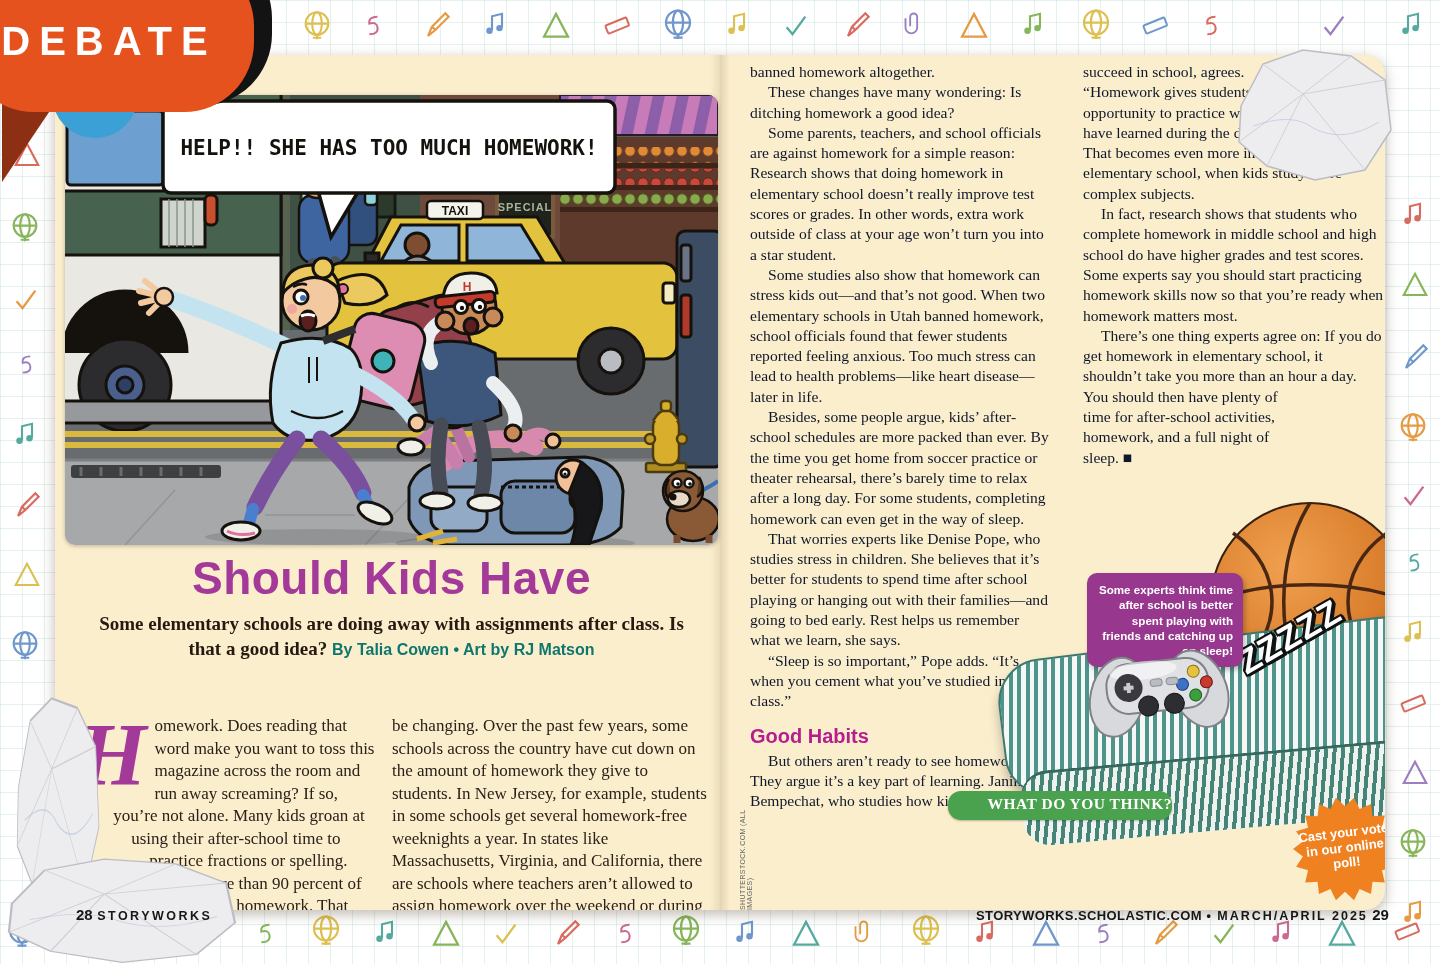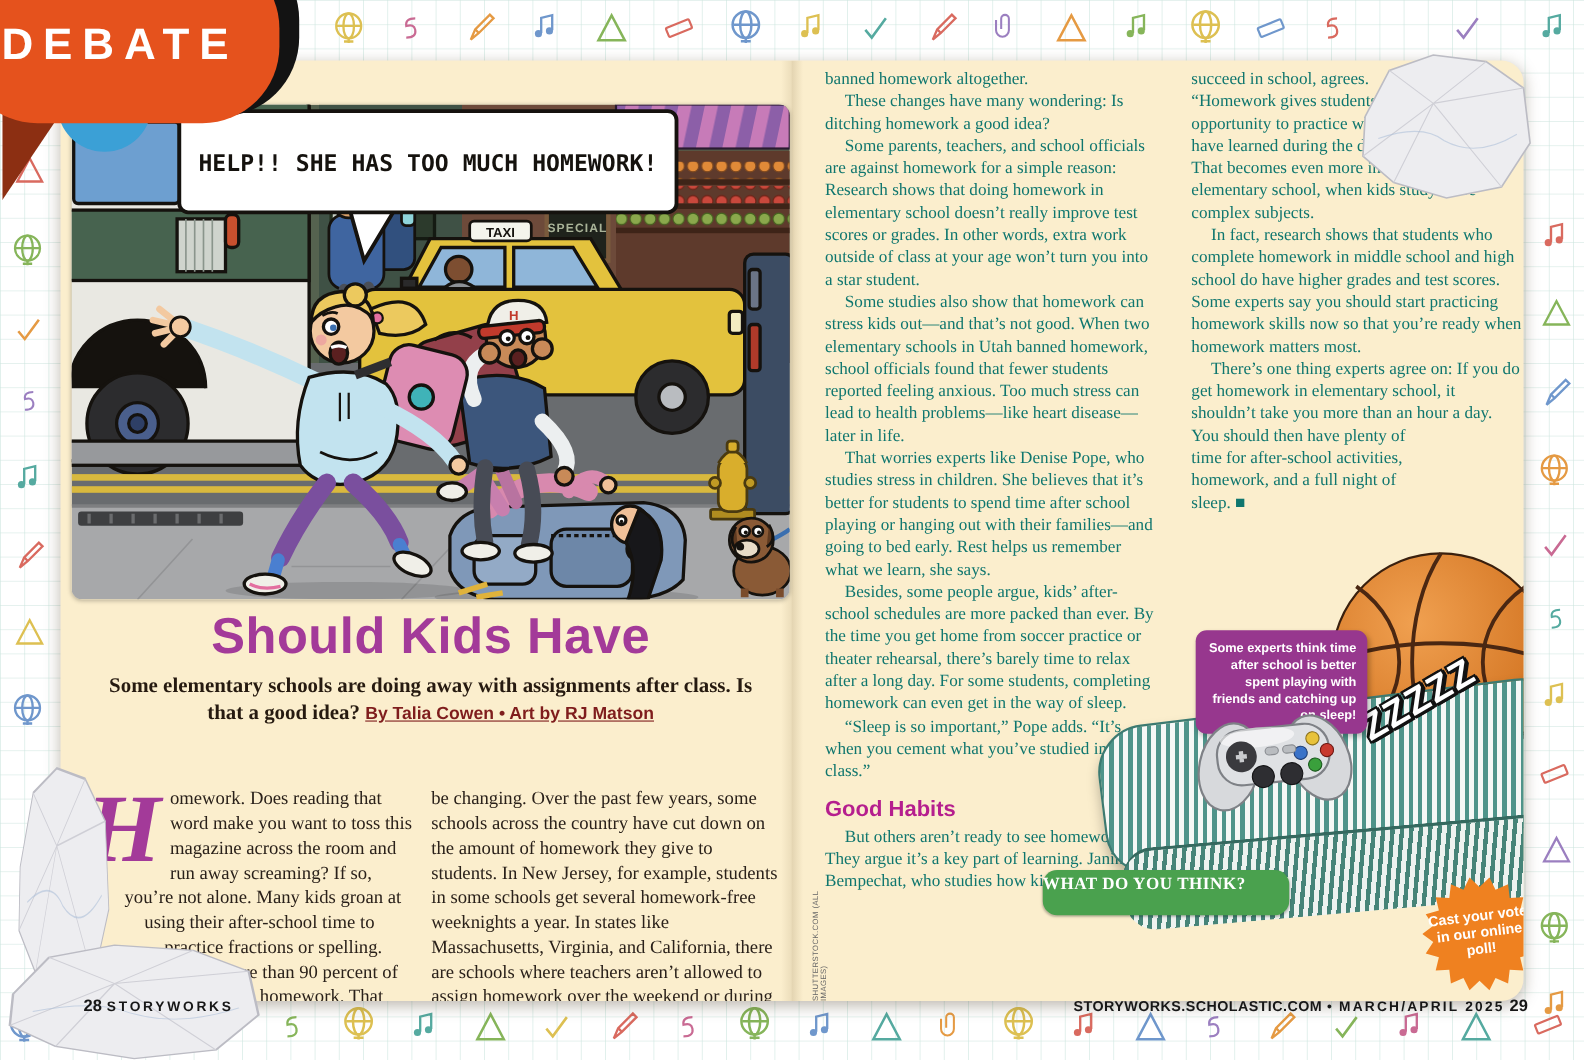--- a/index.html
+++ b/index.html
@@ -16,54 +16,54 @@
          box-shadow:0 1px 4px rgba(0,0,0,.25);}
   .bubble{font:700 21px "DejaVu Sans Mono",monospace;fill:#15120e;text-anchor:middle;}
   .taxitxt{font:700 12px "Liberation Sans",sans-serif;fill:#15120e;text-anchor:middle;}
   .chalk{font:700 11px "Liberation Sans",sans-serif;fill:#a9b398;text-anchor:middle;letter-spacing:1px;}
   .price{font:700 12px "Liberation Sans",sans-serif;fill:#232323;text-anchor:middle;}
   .caplet{font:700 12px "Liberation Sans",sans-serif;fill:#c13a2c;text-anchor:middle;}
   
   .headline{position:absolute;left:10px;top:500px;width:653px;text-align:center;}
   .title{font:700 46px/1.02 "Liberation Sans",sans-serif;color:#a33a99;letter-spacing:.5px;}
   .subtitle{margin:10px auto 0;width:596px;font:700 19px/1.3 "Liberation Serif",serif;color:#261a10;}
-  .byline{font:700 16px "Liberation Sans",sans-serif;color:#7f1d1d;white-space:nowrap;text-decoration:underline;}
+  .byline{font:700 16px "Liberation Sans",sans-serif;color:#0f766e;white-space:nowrap;}
   
   .intro{position:absolute;left:23px;top:660px;width:632px;display:flex;gap:12px;
          font:17px/22.5px "Liberation Serif",serif;color:#2a211a;}
   .icol1{width:302px;} .icol2{width:318px;}
   .dropcap{float:left;font:italic 700 88px/64px "Liberation Serif",serif;color:#a33a99;margin:8px 8px 0 0;}
   .crumple-flow{float:left;clear:left;width:88px;height:102px;shape-outside:polygon(0 0,3% 0,96% 100%,0 100%);}
   
   .col{position:absolute;}
   .col3{left:695px;top:7px;width:300px;}
   .col4{left:1028px;top:7px;width:302px;}
-  .col p{margin:0;font:15.6px/20.3px "Liberation Serif",serif;color:#0f766e;}
+  .col p{margin:0;font:15.6px/20.3px "Liberation Serif",serif;color:#0f172a;}
   .col p.ind{text-indent:18px;}
   .sec{font:700 20px "Liberation Sans",sans-serif;color:#b51e8e;margin:13px 0 3px;}
   .wrap-tr{float:right;width:128px;height:132px;shape-outside:polygon(30% 0,100% 0,100% 100%,86% 100%);}
   .wrap-br{float:right;width:132px;height:212px;shape-outside:polygon(28% 34%,100% 34%,100% 100%,0 100%);}
   
   .callout{position:absolute;left:1032px;top:518px;width:136px;background:#97378e;border-radius:10px;
            padding:9px 10px;color:#fff;font:700 11.6px/1.32 "Liberation Sans",sans-serif;text-align:right;
            box-shadow:2px 3px 5px rgba(0,0,0,.25);z-index:4;}
   .basketball{position:absolute;left:1150px;top:442px;z-index:2;}
   .pillow1{position:absolute;left:945px;top:582px;width:432px;height:132px;border-radius:44px 50px 34px 40px;
            transform:rotate(-7deg);border:2px solid #3c7a71;
            background:repeating-linear-gradient(97deg,#f5f8f6 0 4.5px,#4f948a 4.5px 8.5px);
            box-shadow:0 8px 12px rgba(0,0,0,.28);z-index:3;}
   .pillow2{position:absolute;left:966px;top:700px;width:402px;height:72px;border-radius:28px;
            transform:rotate(-5deg);border-top:3px solid #35695f;
            background:repeating-linear-gradient(100deg,#eef3f0 0 4.5px,#468478 4.5px 8.5px);z-index:3;}
   .controller{position:absolute;left:1020px;top:576px;transform:rotate(-6deg);z-index:5;}
   .zzz{position:absolute;left:1178px;top:562px;transform:rotate(-30deg);font:900 34px "Liberation Sans",sans-serif;
        color:#fff;letter-spacing:2px;z-index:4;
        text-shadow:3px 3px 0 #111,-2px -2px 0 #111,2px -2px 0 #111,-2px 2px 0 #111,0 3px 0 #111,3px 0 0 #111;}
-  .think-pill{position:absolute;left:893px;top:736px;width:224px;height:41px;background:#4aa14e;border-radius:13px;
-              color:#fff;font:700 15.5px/25px "Liberation Serif",serif;text-align:left;letter-spacing:.5px;z-index:6;
+  .think-pill{position:absolute;left:893px;top:736px;width:224px;height:29px;background:#4aa14e;border-radius:13px;
+              color:#fff;font:700 15.5px/25px "Liberation Serif",serif;text-align:right;letter-spacing:.5px;z-index:6;
               box-shadow:0 1px 2px rgba(0,0,0,.25);}
   .bluebox{position:absolute;left:710px;top:757px;width:536px;height:86px;background:#cfe9f6;border-radius:16px;
            padding:11px 18px;box-sizing:border-box;font:15.4px/24px "Liberation Sans",sans-serif;color:#222;z-index:5;}
   .starburst{position:absolute;left:1238px;top:742px;width:104px;height:104px;z-index:7;}
   .star-text{position:absolute;left:1244px;top:770px;width:92px;text-align:center;transform:rotate(-7deg);
              color:#fff;font:700 13px/15px "Liberation Sans",sans-serif;z-index:8;}
   .credit{position:absolute;left:684px;top:732px;writing-mode:vertical-rl;transform:rotate(180deg);
           font:7px "Liberation Sans",sans-serif;color:#666;letter-spacing:.4px;z-index:5;}
   
   .badge{position:absolute;left:-36px;top:-44px;width:320px;height:250px;z-index:7;pointer-events:none;}
@@ -430,22 +430,22 @@
     <div class="icol2">
       <span>be changing. Over the past few years, some schools across the country have cut down on the amount of homework they give to students. In New Jersey, for example, students in some schools get several homework-free weeknights a year. In states like Massachusetts, Virginia, and California, there are schools where teachers aren’t allowed to assign homework over the weekend or during holidays. Other schools have</span>
     </div>
   </div>
 
   <div class="col col3">
     <p>banned homework altogether.</p>
     <p class="ind">These changes have many wondering: Is ditching homework a good idea?</p>
     <p class="ind">Some parents, teachers, and school officials are against homework for a simple reason: Research shows that doing homework in elementary school doesn’t really improve test scores or grades. In other words, extra work outside of class at your age won’t turn you into a star student.</p>
     <p class="ind">Some studies also show that homework can stress kids out—and that’s not good. When two elementary schools in Utah banned homework, school officials found that fewer students reported feeling anxious. Too much stress can lead to health problems—like heart disease—later in life.</p>
+    <p class="ind">Besides, some people argue, kids’ after-school schedules are more packed than ever. By the time you get home from soccer practice or theater rehearsal, there’s barely time to relax after a long day. For some students, completing homework can even get in the way of sleep.</p>
     <p class="ind">That worries experts like Denise Pope, who studies stress in children. She believes that it’s better for students to spend time after school playing or hanging out with their families—and going to bed early. Rest helps us remember what we learn, she says.</p>
-    <p class="ind">Besides, some people argue, kids’ after-school schedules are more packed than ever. By the time you get home from soccer practice or theater rehearsal, there’s barely time to relax after a long day. For some students, completing homework can even get in the way of sleep.</p>
     <p class="ind">“Sleep is so important,” Pope adds. “It’s when you cement what you’ve studied in class.”</p>
     <div class="sec">Good Habits</div>
     <p class="ind">But others aren’t ready to see homework go. They argue it’s a key part of learning. Janine Bempechat, who studies how kids can</p>
   </div>
 
   <div class="col col4">
     <span class="wrap-tr"></span>
     <p>succeed in school, agrees. “Homework gives students the opportunity to practice what they have learned during the day,” she says. That becomes even more important after elementary school, when kids study more complex subjects.</p>
     <p class="ind">In fact, research shows that students who complete homework in middle school and high school do have higher grades and test scores. Some experts say you should start practicing homework skills now so that you’re ready when homework matters most.</p>
     <span class="wrap-br"></span>

